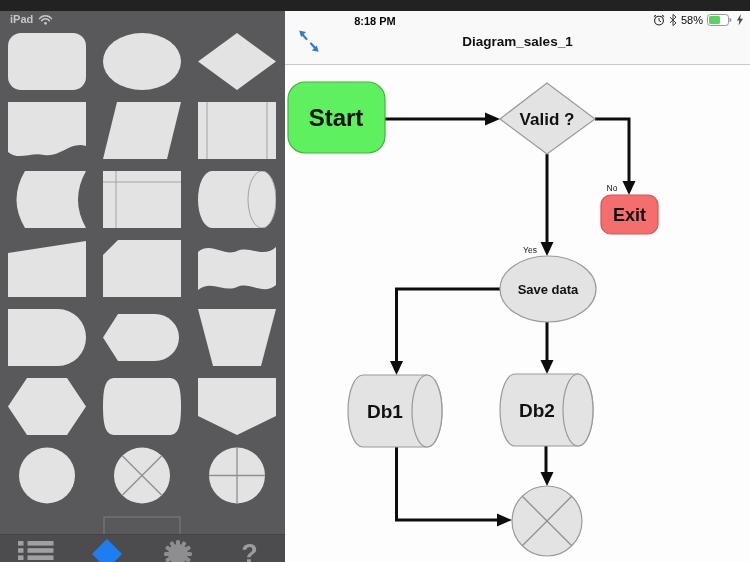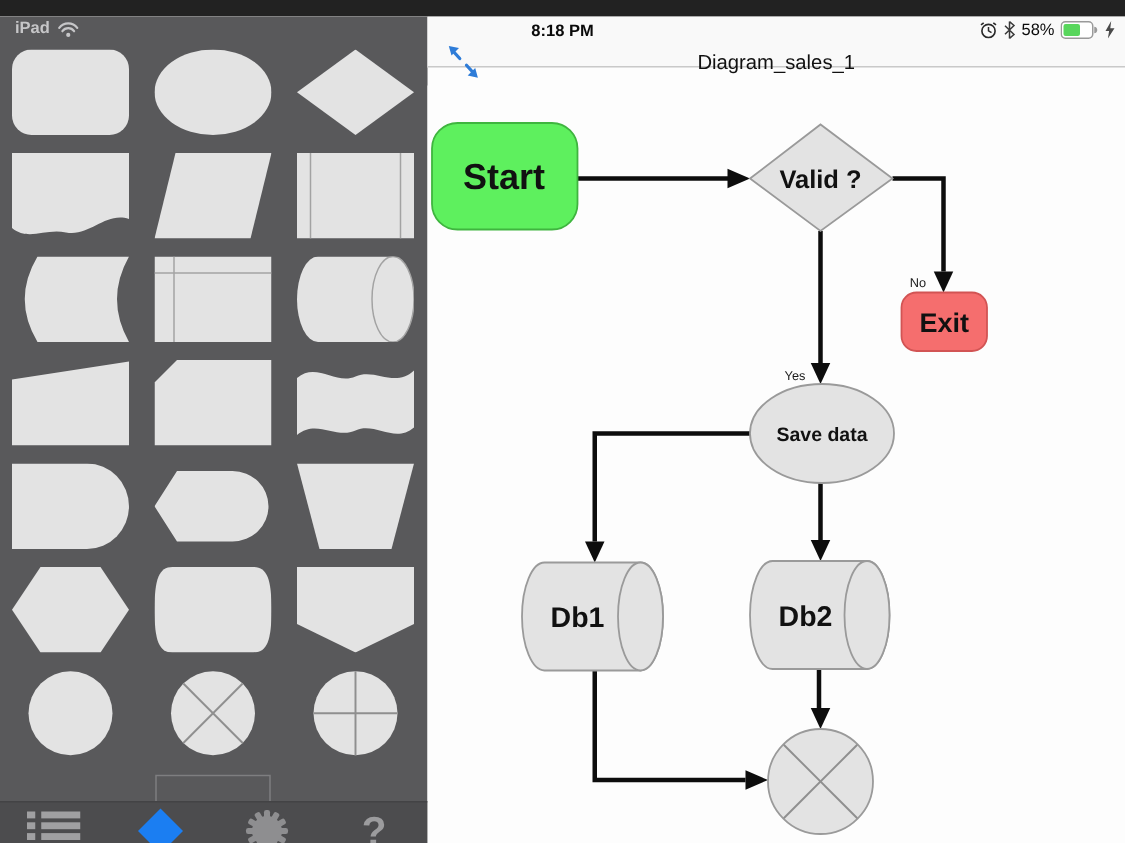--- a/index.html
+++ b/index.html
@@ -26,34 +26,34 @@
   .cell svg { display:block; }
   .toolbar {
     position:absolute; left:0; bottom:0; width:285px; height:39px;
     background:#4c4c4e; display:flex; align-items:center; z-index:5;
     border-top:1px solid #434345;
   }
   .tb-btn { flex:1; display:flex; align-items:center; justify-content:center; height:100%; }
   .help-glyph { font-size:27px; font-weight:bold; color:#9c9c9e; line-height:1; }
   
   .canvas-header {
-    position:absolute; left:285px; top:0; width:465px; height:34px;
+    position:absolute; left:285px; top:0; width:465px; height:54px;
     background:#f9f9f9; border-bottom:1px solid #c9c9c9; z-index:2;
   }
   .time {
     position:absolute; left:90px; top:4px; transform:translateX(-50%);
     font-size:11px; font-weight:bold; color:#0a0a0a;
   }
   .status-right {
     position:absolute; right:6px; top:3px; display:flex; gap:4px;
     font-size:11px; color:#0a0a0a;
   }
   .doc-title {
     position:absolute; left:0; top:23px; width:100%; text-align:center;
-    font-size:13.5px; font-weight:normal; color:#111;
+    font-size:13.5px; font-weight:bold; color:#111;
   }
   .expand-btn { position:absolute; left:12px; top:17px; width:24px; height:26px; }
   .diagram {
     position:absolute; left:285px; top:46px; width:465px; height:516px; background:#fdfdfd;
   }
   .nt { font-family:"Liberation Sans",sans-serif; font-weight:bold; fill:#111; }
   .el { font-family:"Liberation Sans",sans-serif; font-size:8.5px; fill:#1a1a1a; }
 </style>
 </head>
 <body>

